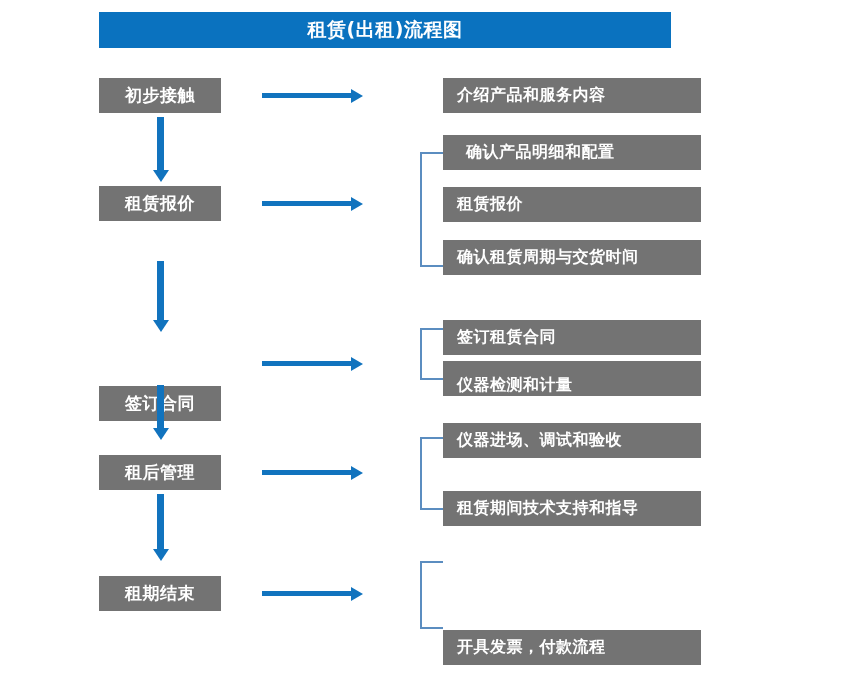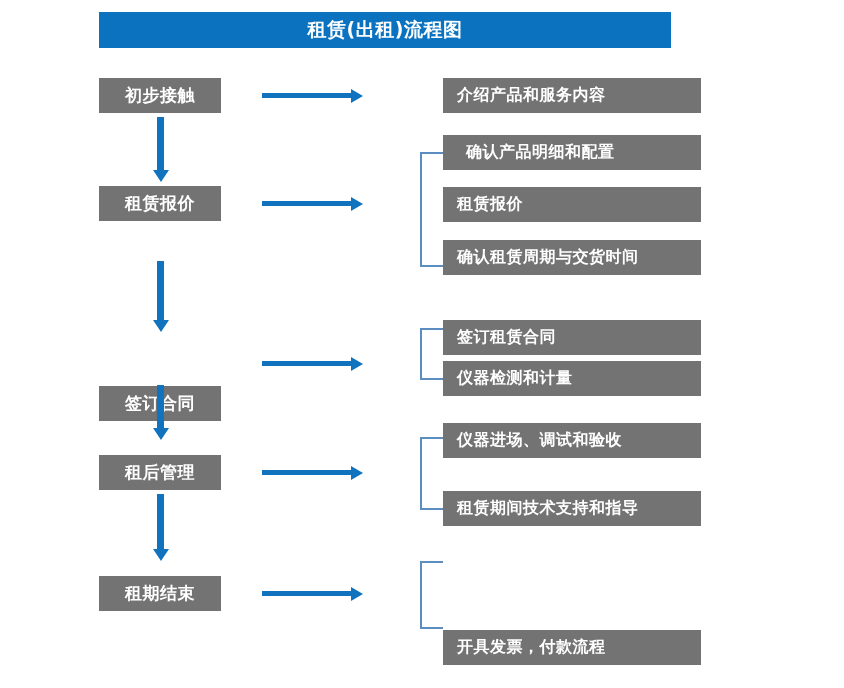--- a/index.html
+++ b/index.html
@@ -175,21 +175,21 @@
   </div>
 
   <div class="box detail" style="top:240px;">
     <span>确认租赁周期与交货时间</span>
   </div>
 
   <div class="box detail" style="top:320px;text-align:right;">
     <span>签订租赁合同</span>
   </div>
 
-  <div class="box detail" style="top:361px;">
+  <div class="box detail" style="top:361px;align-items:flex-end;">
     <span>仪器检测和计量</span>
   </div>
 
   <div class="box detail" style="top:423px;">
     <span>仪器进场、调试和验收</span>
   </div>
 
   <div class="box detail" style="top:491px;">
     <span>租赁期间技术支持和指导</span>
   </div>

